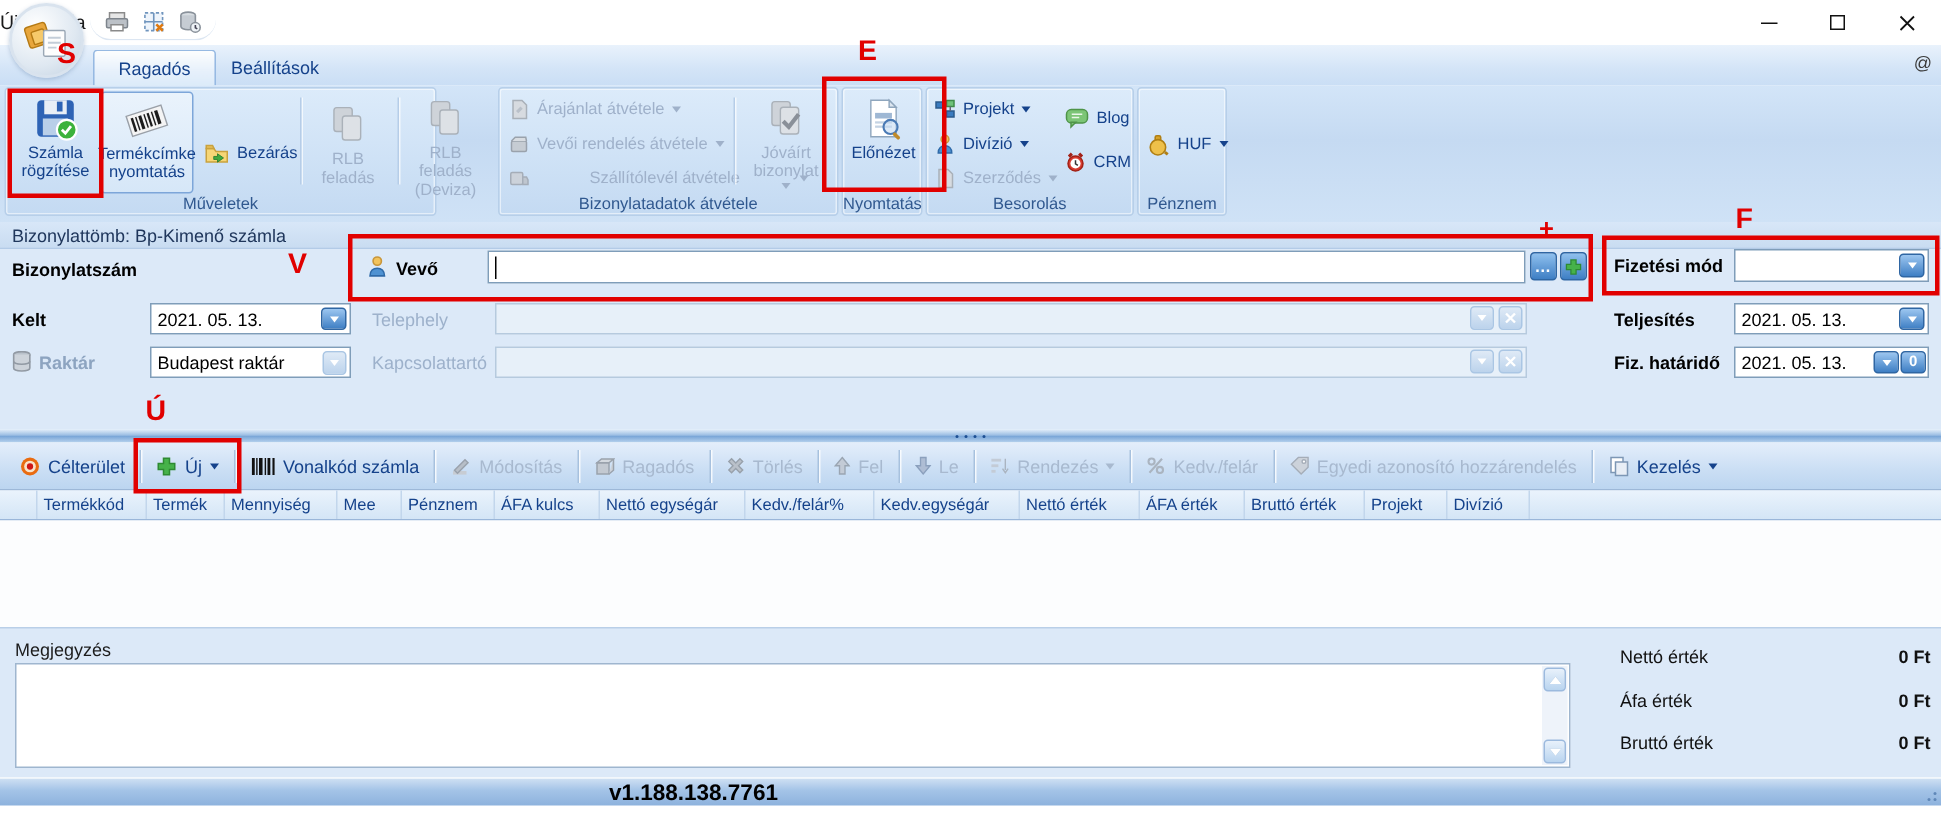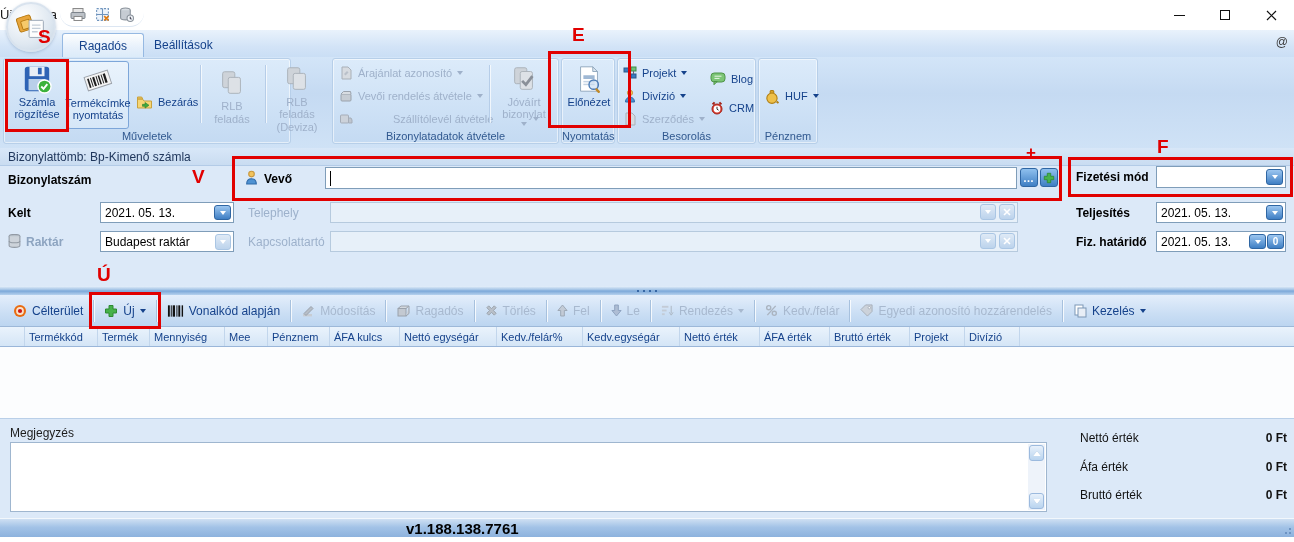--- a/index.html
+++ b/index.html
@@ -263,21 +263,21 @@
     </div>
 
     <div class="rgroup" style="left:332px;width:227px;">
       <div class="rrow disabled" style="left:6px;top:3px;">
         <span class="icon">
           <svg width="14" height="14" viewBox="0 0 14 14">
               <path d="M3 1 h6 l3 3 v9 H3z" fill="#d7dbe0" stroke="#a9b0b8"></path>
               <path d="M5 8 l3 -3 1.5 1.5 -3 3z" fill="#b9c0c9"></path>
             </svg>
         </span>
-        <span>Árajánlat azonosító</span>
+        <span>Árajánlat átvétele</span>
         <span class="chev"></span>
       </div>
       <div class="rrow disabled" style="left:6px;top:26px;">
         <span class="icon">
           <svg width="14" height="14" viewBox="0 0 14 14">
               <rect x="2" y="5" width="10" height="7" rx="1" fill="#c6ccd3" stroke="#9aa2ac"></rect>
               <path d="M2 5 l2.5 -2.5 h7 L12 5" fill="#d8dce1" stroke="#9aa2ac"></path>
             </svg>
         </span>
         <span>Vevői rendelés átvétele</span>
@@ -538,21 +538,21 @@
             <g fill="#111">
               <rect x="1" y="1" width="2" height="12"></rect>
               <rect x="4" y="1" width="1" height="12"></rect>
               <rect x="6" y="1" width="2.5" height="12"></rect>
               <rect x="10" y="1" width="1" height="12"></rect>
               <rect x="12" y="1" width="2" height="12"></rect>
               <rect x="15.5" y="1" width="1.5" height="12"></rect>
             </g>
           </svg>
       </span>
-      <span>Vonalkód alapján</span>
+      <span>Vonalkód számla</span>
     </div>
     <span class="tsep"></span>
     <div class="titem disabled">
       <span class="icon">
         <svg width="14" height="14" viewBox="0 0 14 14">
             <rect x="2" y="10" width="9" height="2.4" fill="#c7ccd3"></rect>
             <path d="M3 9.5 L10 2.5 l2 2 -7 7z" fill="#b7bec7" stroke="#9aa2ac"></path>
           </svg>
       </span>
       <span>Módosítás</span>

